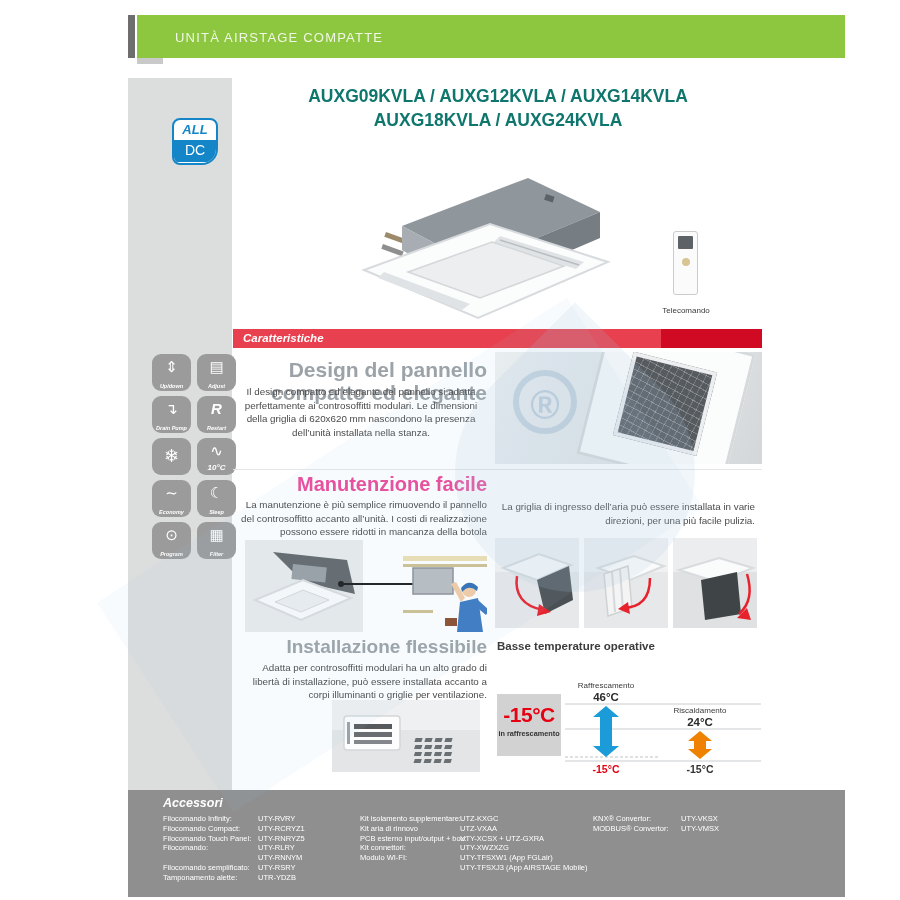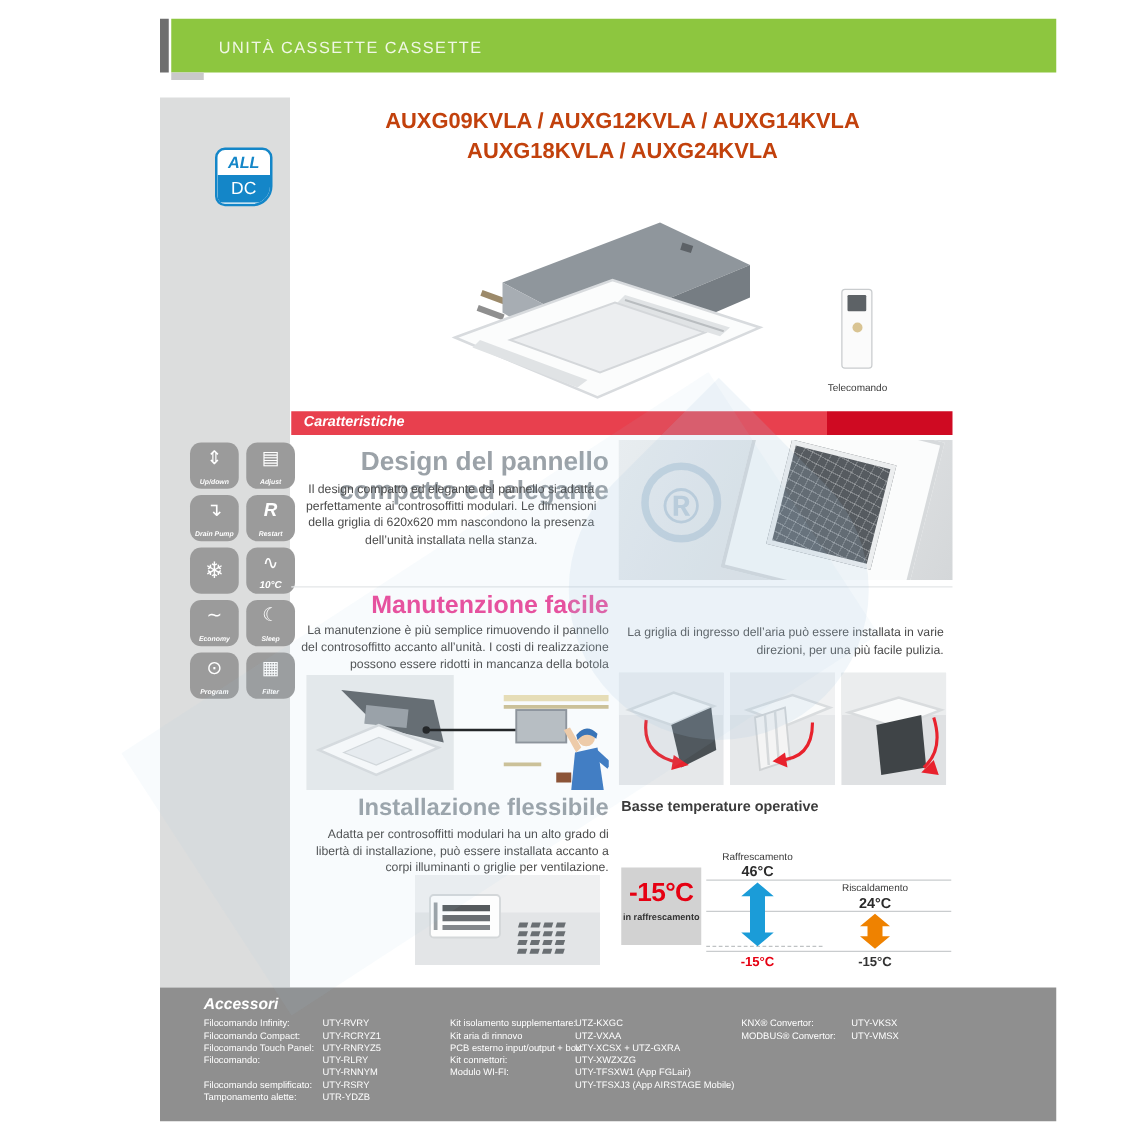--- a/index.html
+++ b/index.html
@@ -15,21 +15,21 @@
 
   
   .side-strip { position:absolute; left:128px; top:78px; width:104px; height:712px; background:#dcdddd; }
 
   
   .alldc { position:absolute; left:172px; top:118px; width:46px; height:47px; border:2.5px solid #1486c8; border-radius:8px 8px 16px 8px; overflow:hidden; background:#fff; }
   .alldc .all { display:block; height:20px; text-align:center; font-weight:bold; font-style:italic; color:#1486c8; font-size:13px; line-height:20px;border-radius:10px; }
   .alldc .dc { display:block; height:22px; background:#1486c8; text-align:center; color:#fff; font-weight:normal; font-size:14px; line-height:21px; }
 
   
-  .title { position:absolute; left:233px; top:84px; width:530px; text-align:center; font-weight:bold; color:#c2410c; font-size:17.5px; line-height:24px; }
+  .title { position:absolute; left:233px; top:84px; width:530px; text-align:center; font-weight:bold; color:#0f766e; font-size:17.5px; line-height:24px; }
 
   
   .remote-body { position:absolute; left:673px; top:231px; width:25px; height:64px; background:#fbfbfb; border:1px solid #c9ccce; border-radius:3px; }
   .remote-screen { position:absolute; left:4px; top:4px; width:15px; height:13px; background:#5d6266; border-radius:1px; }
   .remote-btn { position:absolute; left:8px; top:26px; width:8px; height:8px; border-radius:50%; background:#d9c493; }
   .remote-caption { position:absolute; left:645px; top:306px; width:82px; text-align:center; font-size:8px; color:#3a3a3a; }
 
   
   .banner { position:absolute; left:233px; top:329px; width:529px; height:19px; background:linear-gradient(to right, #e8404e 0%, #e8404e 81%, #cf0a22 81%, #cf0a22 100%); }
   .banner span { display:block; padding-left:10px; line-height:19px; color:#fff; font-weight:bold; font-style:italic; font-size:11.5px; }
@@ -81,21 +81,21 @@
   .wm-drop { left:455px; top:352px; width:240px; height:240px; background:rgba(166,198,224,.16); border-radius:0 50% 50% 50%; transform:rotate(45deg); }
   .wm-band { left:120px; top:430px; width:560px; height:250px; background:rgba(170,200,225,.08); transform:rotate(-33deg); }
 </style>
 </head>
 <body>
 
 <div id="page">
 
   <div class="accent-bar"></div>
   <div class="green-bar">
-    <span>UNITÀ CASSETTE CASSETTE</span>
+    <span>UNITÀ AIRSTAGE COMPATTE</span>
   </div>
   <div class="green-shadow"></div>
 
   <div class="side-strip"></div>
 
   <div class="alldc">
     <span class="all">ALL</span>
     <span class="dc">DC</span>
   </div>
 

